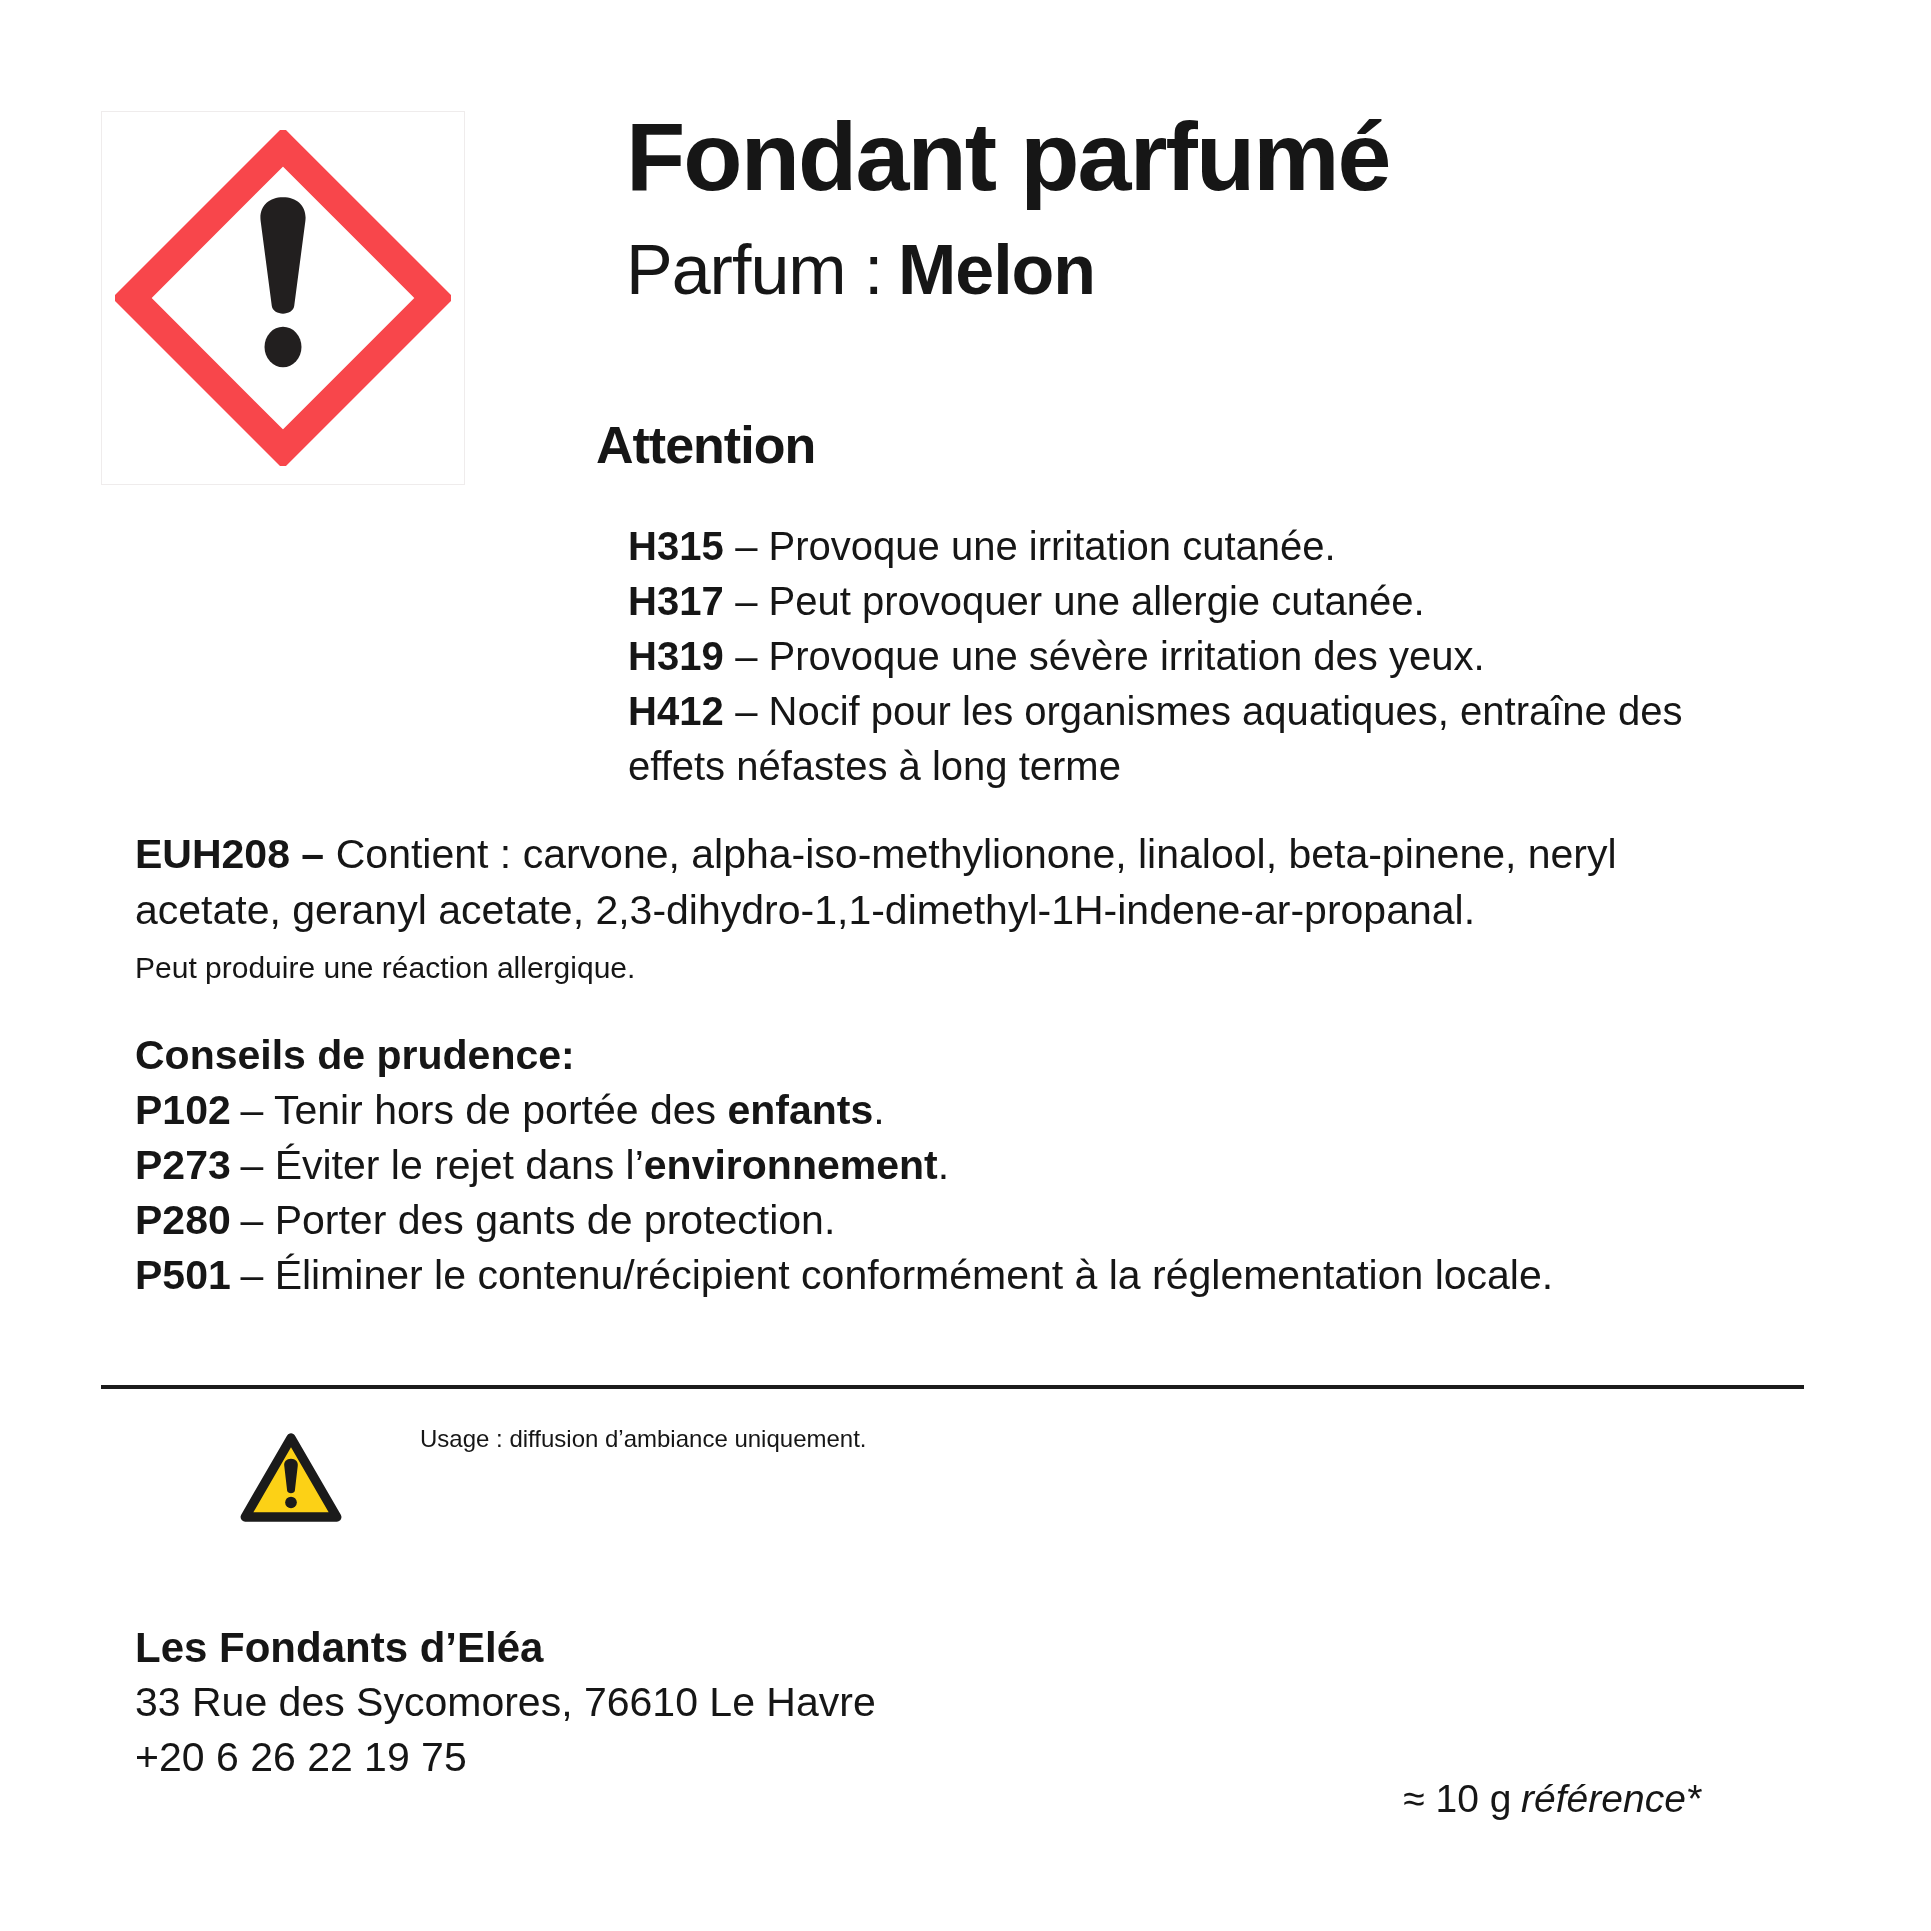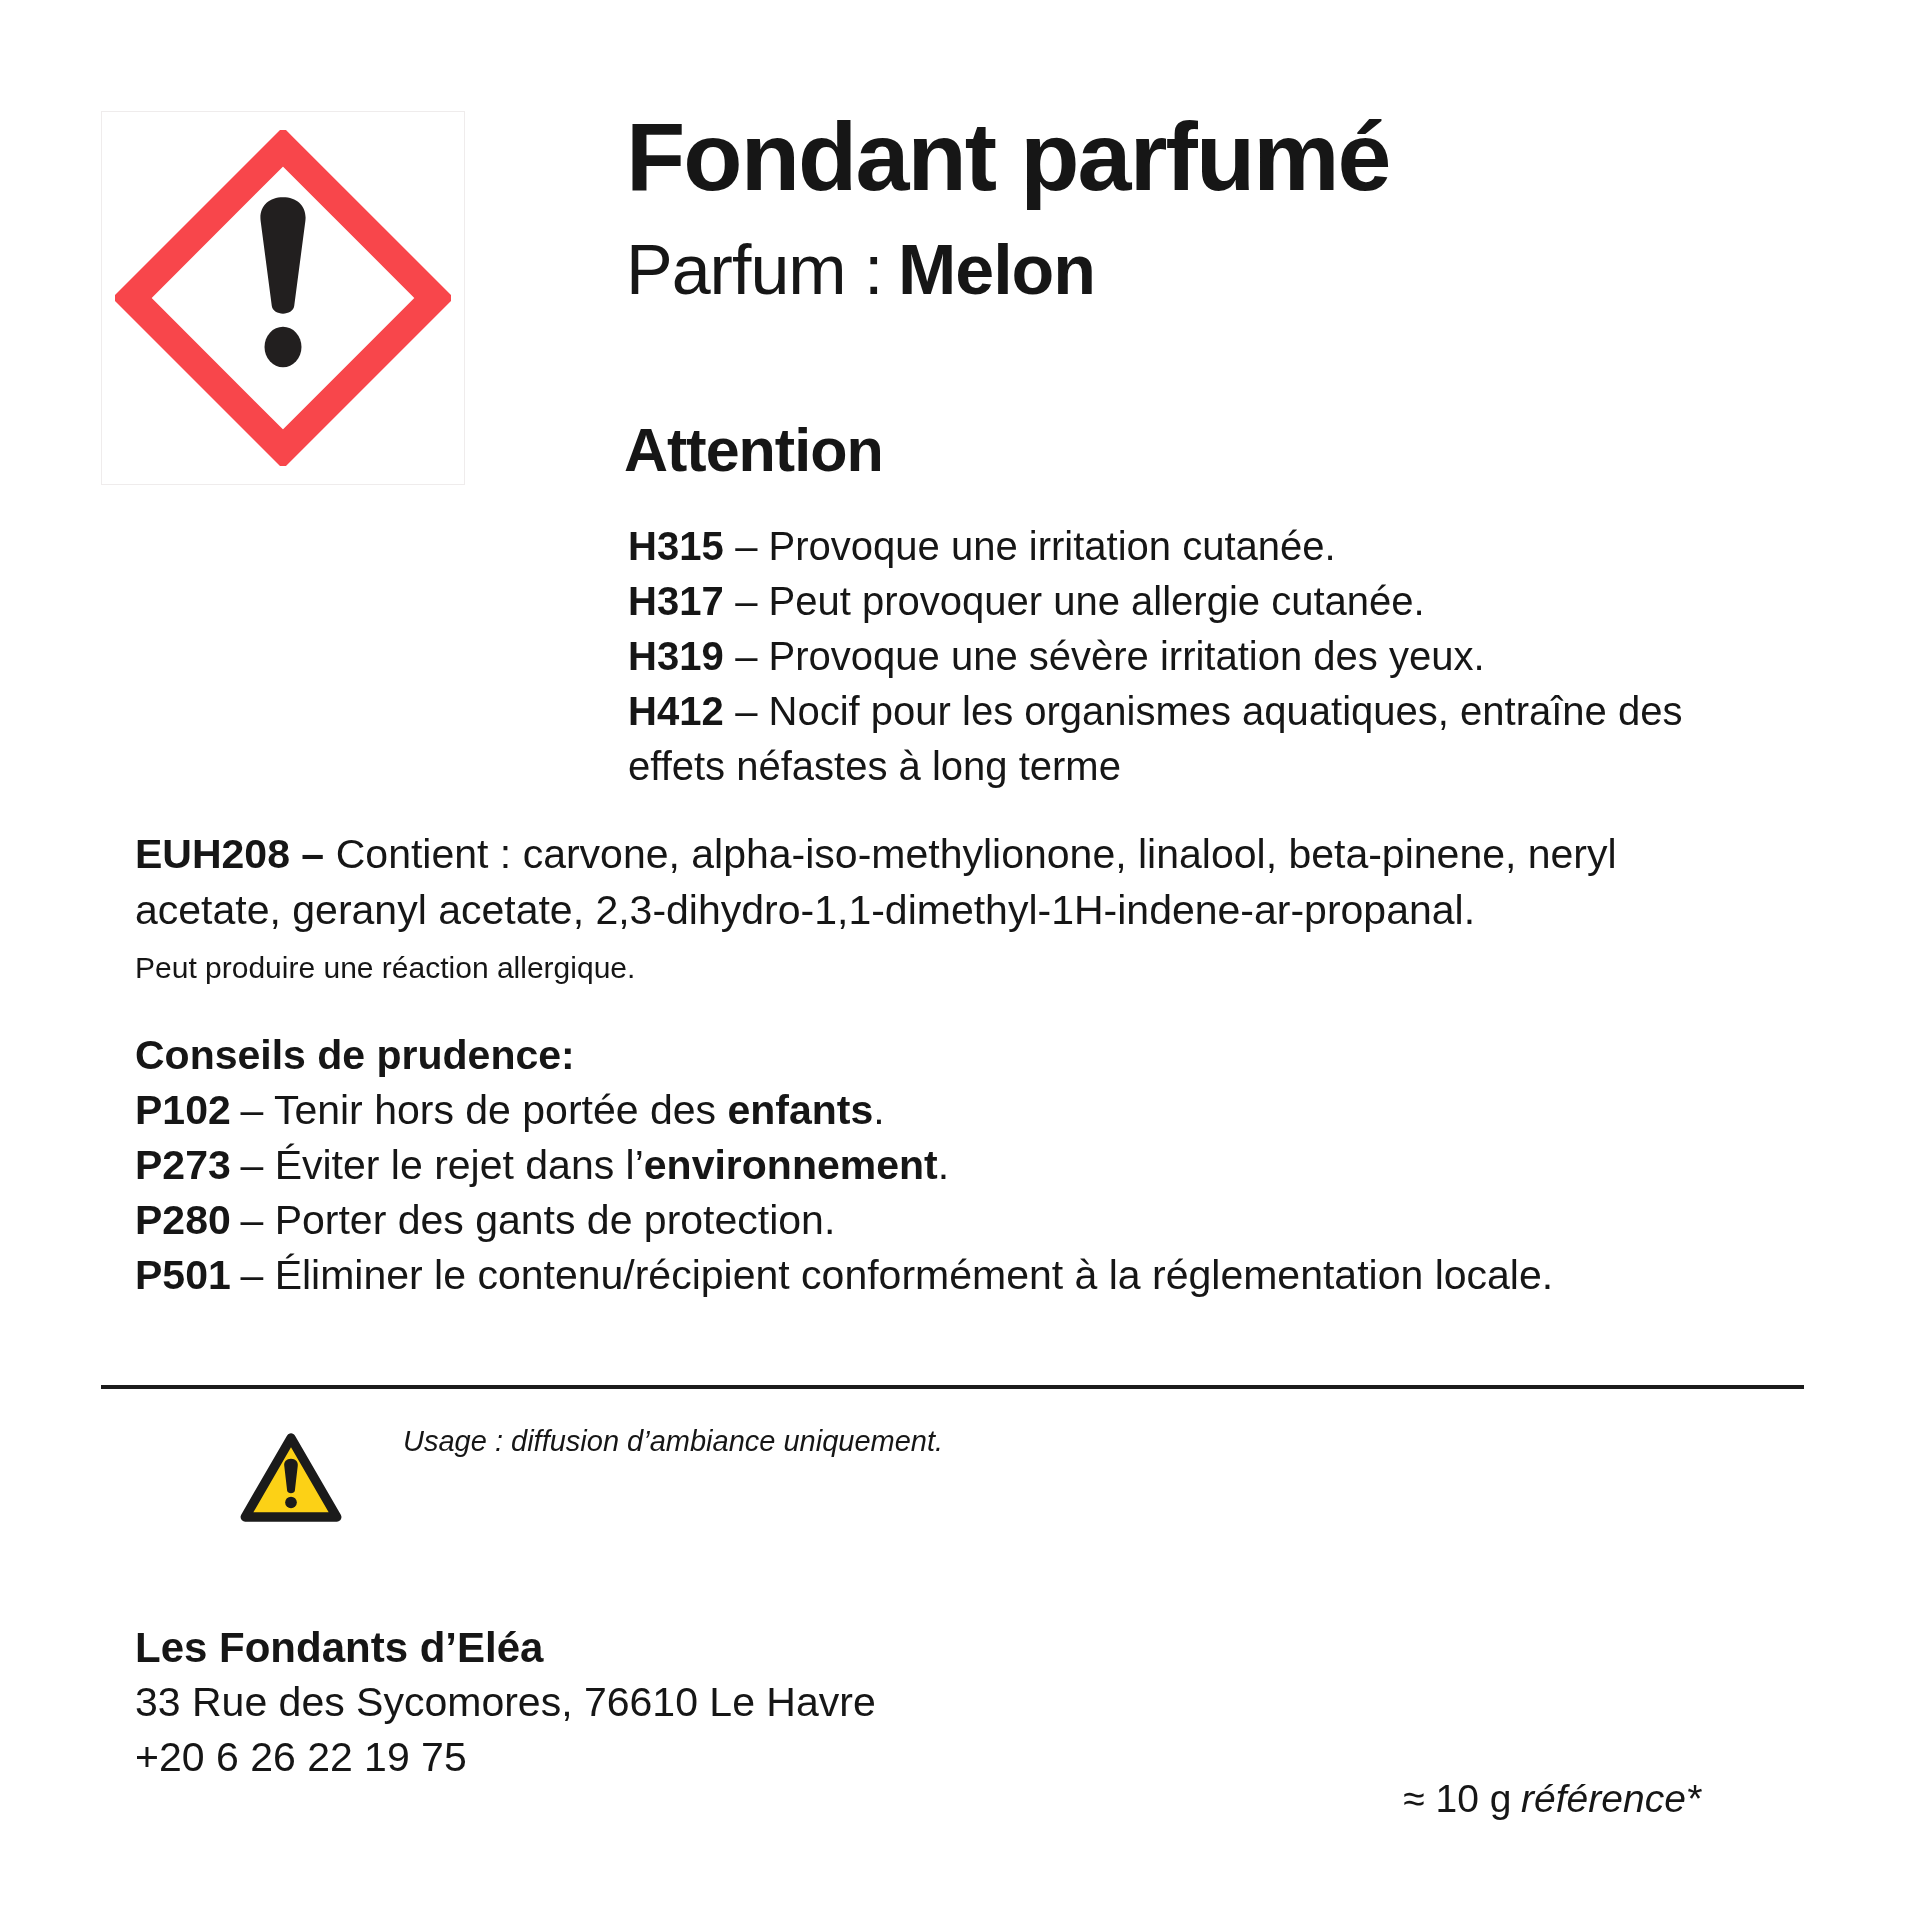--- a/index.html
+++ b/index.html
@@ -19,22 +19,22 @@
   .pictogram-box svg { width:336px; height:336px; }
 
   
   .header { position:absolute; left:626px; top:104px; white-space:nowrap; }
   .title { font-size:97px; font-weight:700; letter-spacing:-1.9px; line-height:1.1; }
   .subtitle { margin-top:19.3px; font-size:70px; font-weight:400; letter-spacing:-1px; }
   .subtitle .value { font-weight:700; margin-left:15.4px; }
 
   
   .signal-word {
-    position:absolute; left:624px; top:415px;
-    font-size:61px; font-weight:700; letter-spacing:-1px; white-space:nowrap;
+    position:absolute; left:596px; top:415px;
+    font-size:52px; font-weight:700; letter-spacing:-1px; white-space:nowrap;
   }
 
   
   .hazards { position:absolute; left:628px; top:519px; font-size:40px; line-height:55px; }
   .hazard { white-space:nowrap; }
   .hazard .code { font-weight:700; margin-right:11.6px; }
   .hazard-line2 { white-space:nowrap; }
 
   
   .euh { position:absolute; left:135px; top:826px; font-size:41px; line-height:56px; }
@@ -50,21 +50,21 @@
   .p-line .b { font-weight:700; }
 
   
   .divider { position:absolute; left:101px; top:1385px; width:1728px; height:3.9px; background:#1c1c1c; }
 
   
   .clp { position:absolute; left:239px; top:1417px; display:flex; align-items:flex-start; }
   .warn-triangle { width:104px; height:97px; margin-top:11.6px; flex:0 0 auto; }
   .clp-text { margin-left:29px; }
   .clp-heading { font-size:45px; font-weight:700; line-height:1.2; white-space:nowrap; letter-spacing:-0.5px; }
-  .clp-usage { margin-top:7.7px; margin-left:31px; font-size:29px; font-style:italic; white-space:nowrap; }
+  .clp-usage { margin-top:7.7px; margin-left:48px; font-size:24px; white-space:nowrap; }
 
   
   .footer { position:absolute; left:135px; top:1620px; font-size:41px; line-height:55px; }
   .footer .company { font-weight:700; font-size:42px; }
   .footer div { white-space:nowrap; }
   .net-weight { position:absolute; right:103px; top:1777px; font-size:39px; white-space:nowrap; }
   .net-weight .ref { font-style:italic; margin-left:9.7px; }
 </style>
 </head>
 <body>

